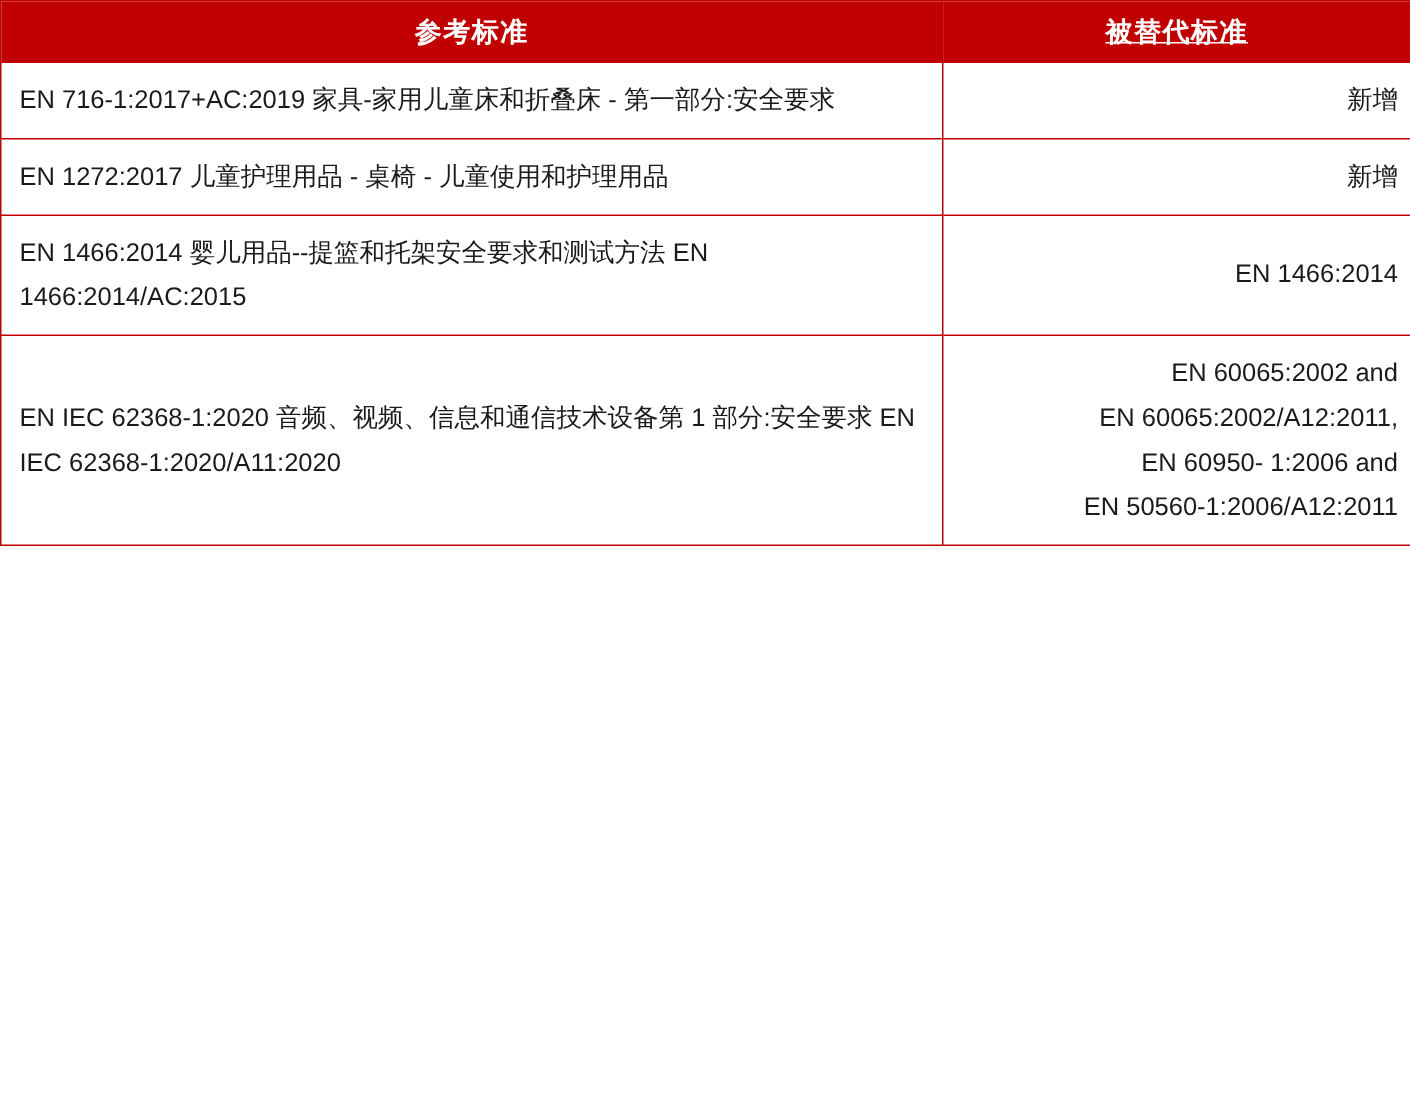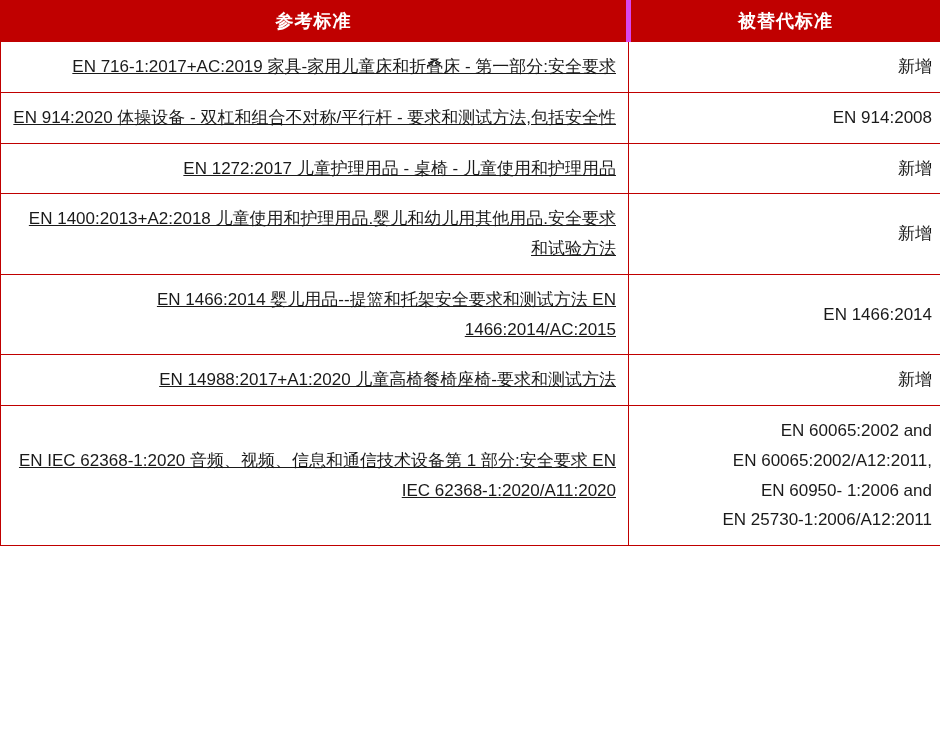--- a/index.html
+++ b/index.html
@@ -29,32 +29,32 @@
     background: #c00000;
     color: #ffffff;
     font-size: 18px;
     font-weight: bold;
     text-align: center;
     padding: 8px 6px;
     border: 1px solid #c00000;
     letter-spacing: 1px;
   }
   table.std-table th.th-sup {
-    border-left: 5px solid #d946ef;
+    border-left: 1px solid #d946ef;
+    text-decoration: underline;
   }
   table.std-table td {
     border: 1px solid #c00000;
     font-size: 17px;
     line-height: 1.75;
     padding: 10px 12px;
     vertical-align: middle;
   }
   table.std-table td.cell-ref {
-    text-align: right;
-    text-decoration: underline;
+    text-align: left;
   }
   table.std-table td.cell-sup {
     text-align: right;
     padding-left: 8px;
     padding-right: 8px;
   }
   table.std-table td.cell-sup .sup-line {
     display: block;
   }
   .tall-row td {
@@ -78,53 +78,35 @@
       </tr>
     </thead>
     <tbody>
       <tr>
         <td class="cell-ref">EN 716-1:2017+AC:2019 家具-家用儿童床和折叠床 - 第一部分:安全要求</td>
         <td class="cell-sup">
           <span class="sup-line">新增</span>
         </td>
       </tr>
       <tr>
-        <td class="cell-ref">EN 914:2020 体操设备 - 双杠和组合不对称/平行杆 - 要求和测试方法,包括安全性</td>
-        <td class="cell-sup">
-          <span class="sup-line">EN 914:2008</span>
-        </td>
-      </tr>
-      <tr>
         <td class="cell-ref">EN 1272:2017 儿童护理用品 - 桌椅 - 儿童使用和护理用品</td>
-        <td class="cell-sup">
-          <span class="sup-line">新增</span>
-        </td>
-      </tr>
-      <tr>
-        <td class="cell-ref">EN 1400:2013+A2:2018 儿童使用和护理用品.婴儿和幼儿用其他用品.安全要求和试验方法</td>
         <td class="cell-sup">
           <span class="sup-line">新增</span>
         </td>
       </tr>
       <tr>
         <td class="cell-ref">EN 1466:2014 婴儿用品--提篮和托架安全要求和测试方法 EN 1466:2014/AC:2015</td>
         <td class="cell-sup">
           <span class="sup-line">EN 1466:2014</span>
         </td>
       </tr>
-      <tr>
-        <td class="cell-ref">EN 14988:2017+A1:2020 儿童高椅餐椅座椅-要求和测试方法</td>
-        <td class="cell-sup">
-          <span class="sup-line">新增</span>
-        </td>
-      </tr>
       <tr class="tall-row">
         <td class="cell-ref">EN IEC 62368-1:2020 音频、视频、信息和通信技术设备第 1 部分:安全要求 EN IEC 62368-1:2020/A11:2020</td>
         <td class="cell-sup">
           <span class="sup-line">EN 60065:2002 and</span>
           <span class="sup-line">EN 60065:2002/A12:2011,</span>
           <span class="sup-line">EN 60950- 1:2006 and</span>
-          <span class="sup-line">EN 25730-1:2006/A12:2011</span>
+          <span class="sup-line">EN 50560-1:2006/A12:2011</span>
         </td>
       </tr>
     </tbody>
   </table>
 </div>
 
 </body></html>

